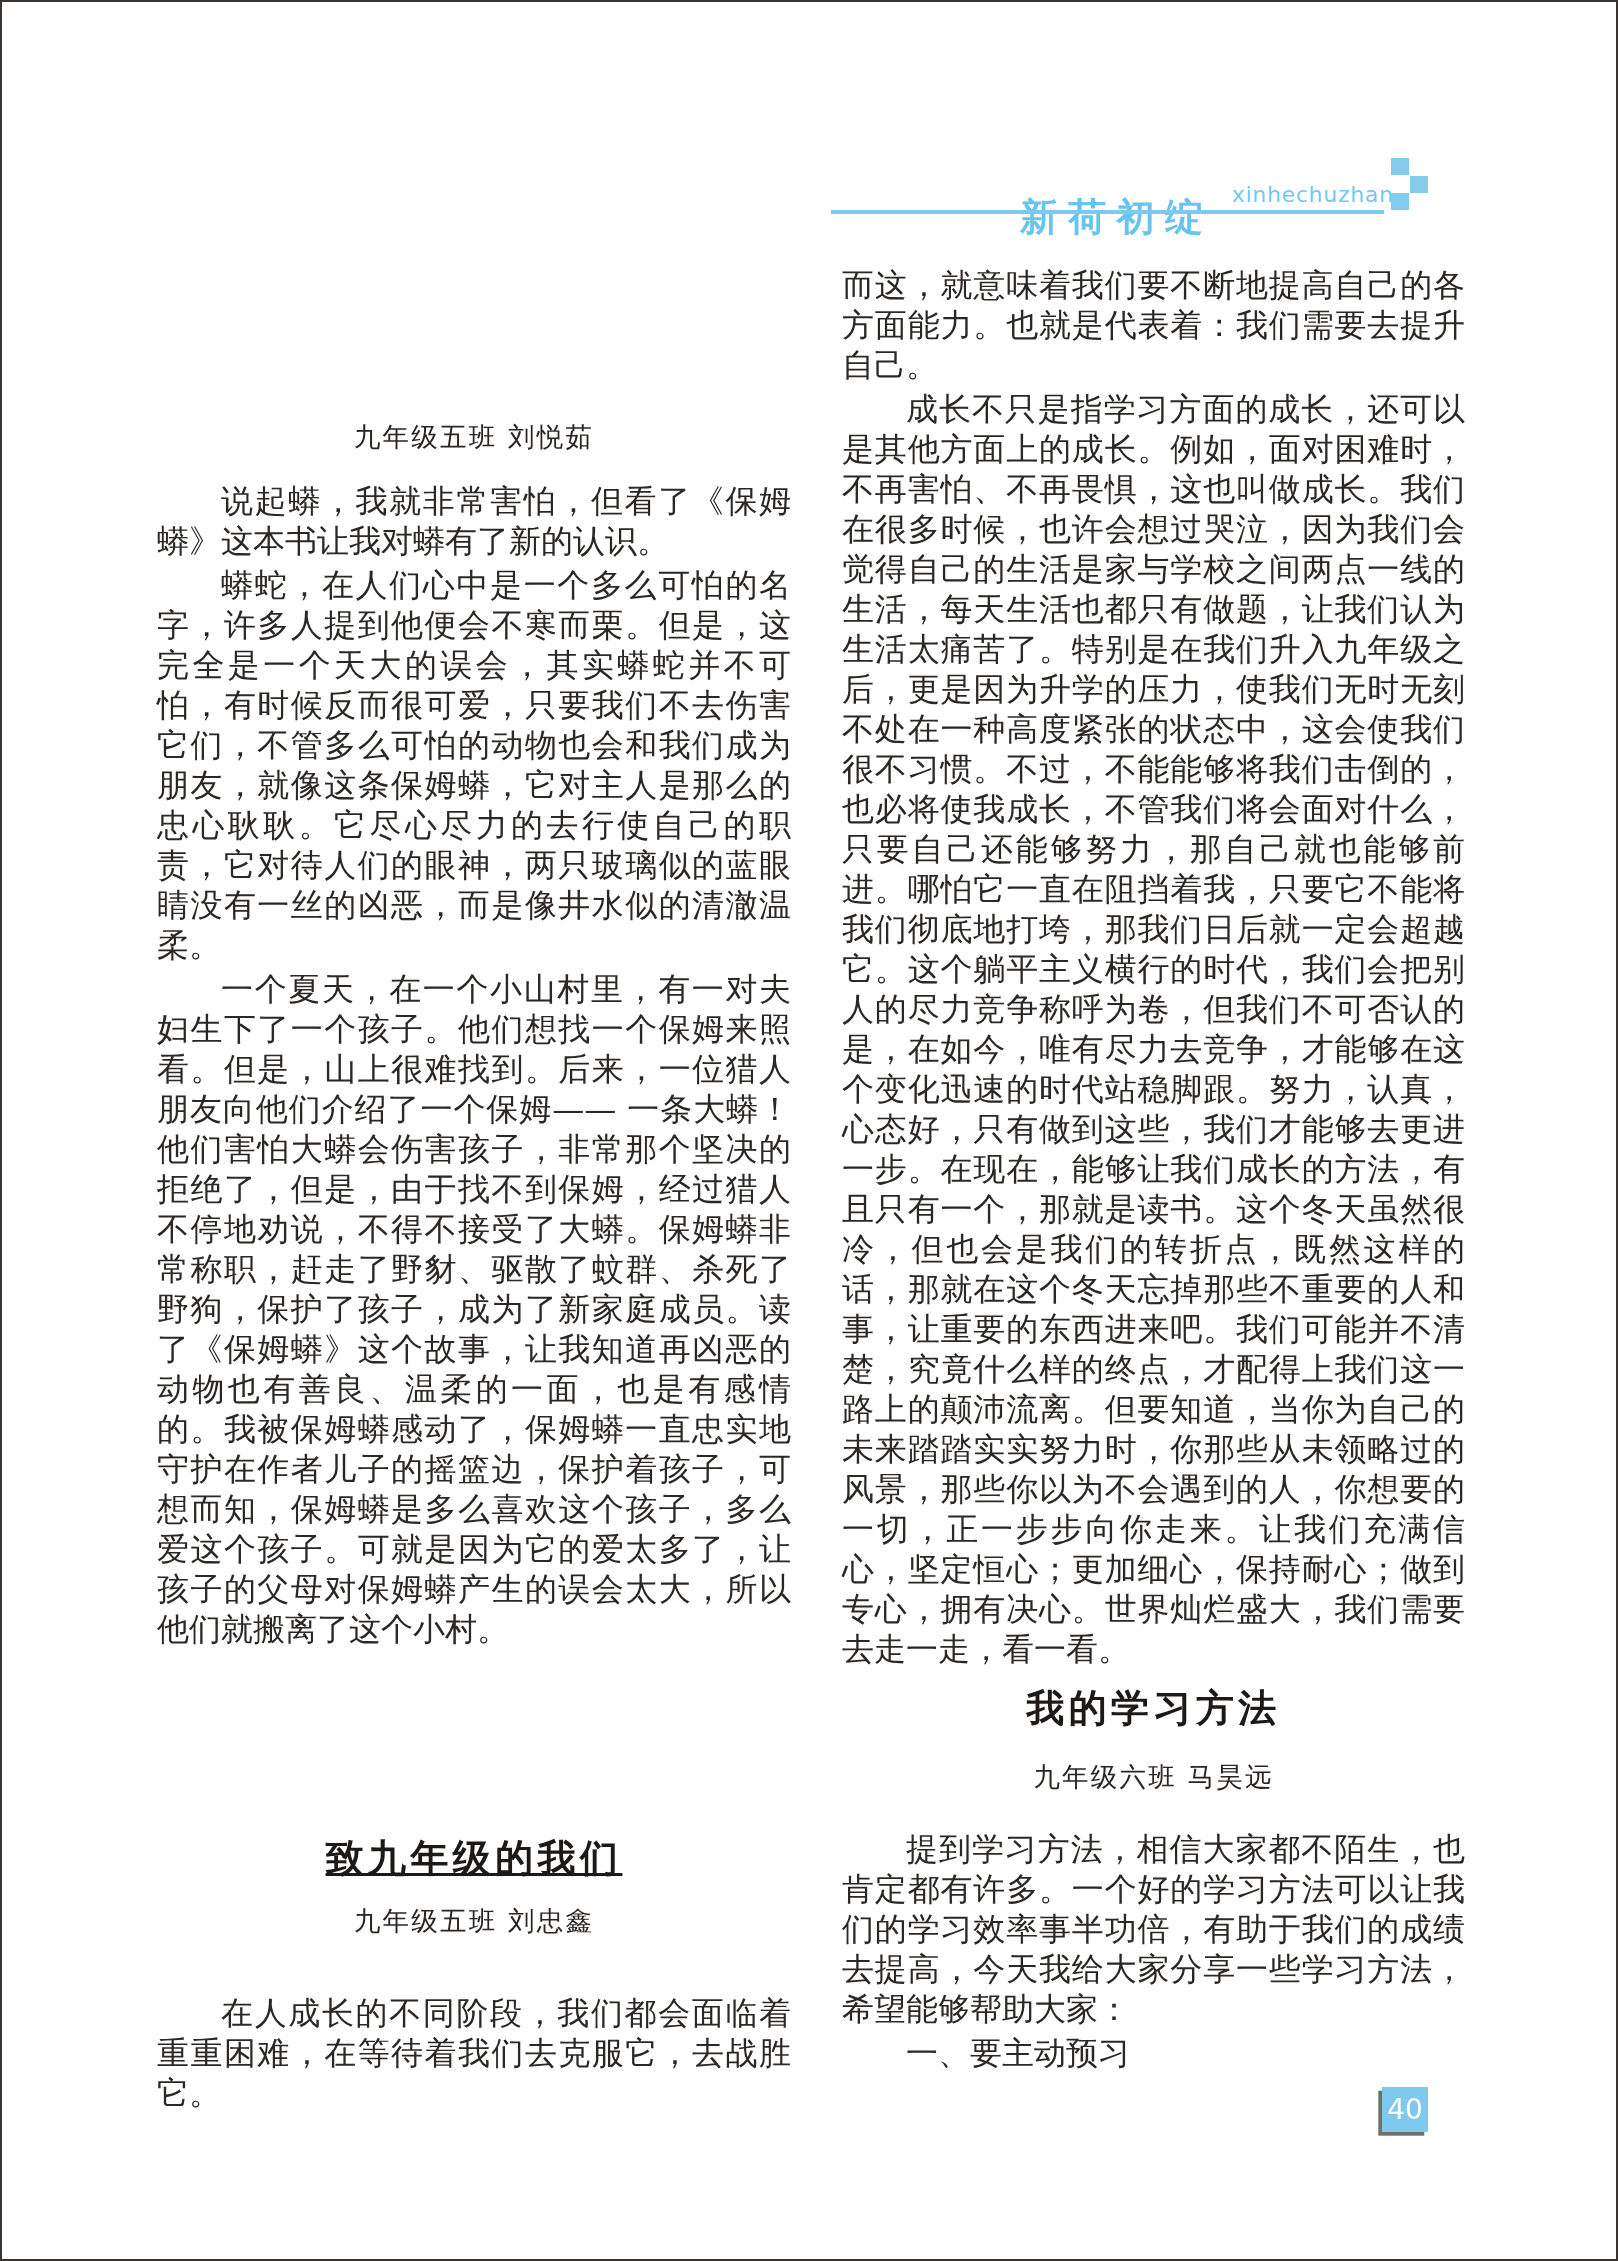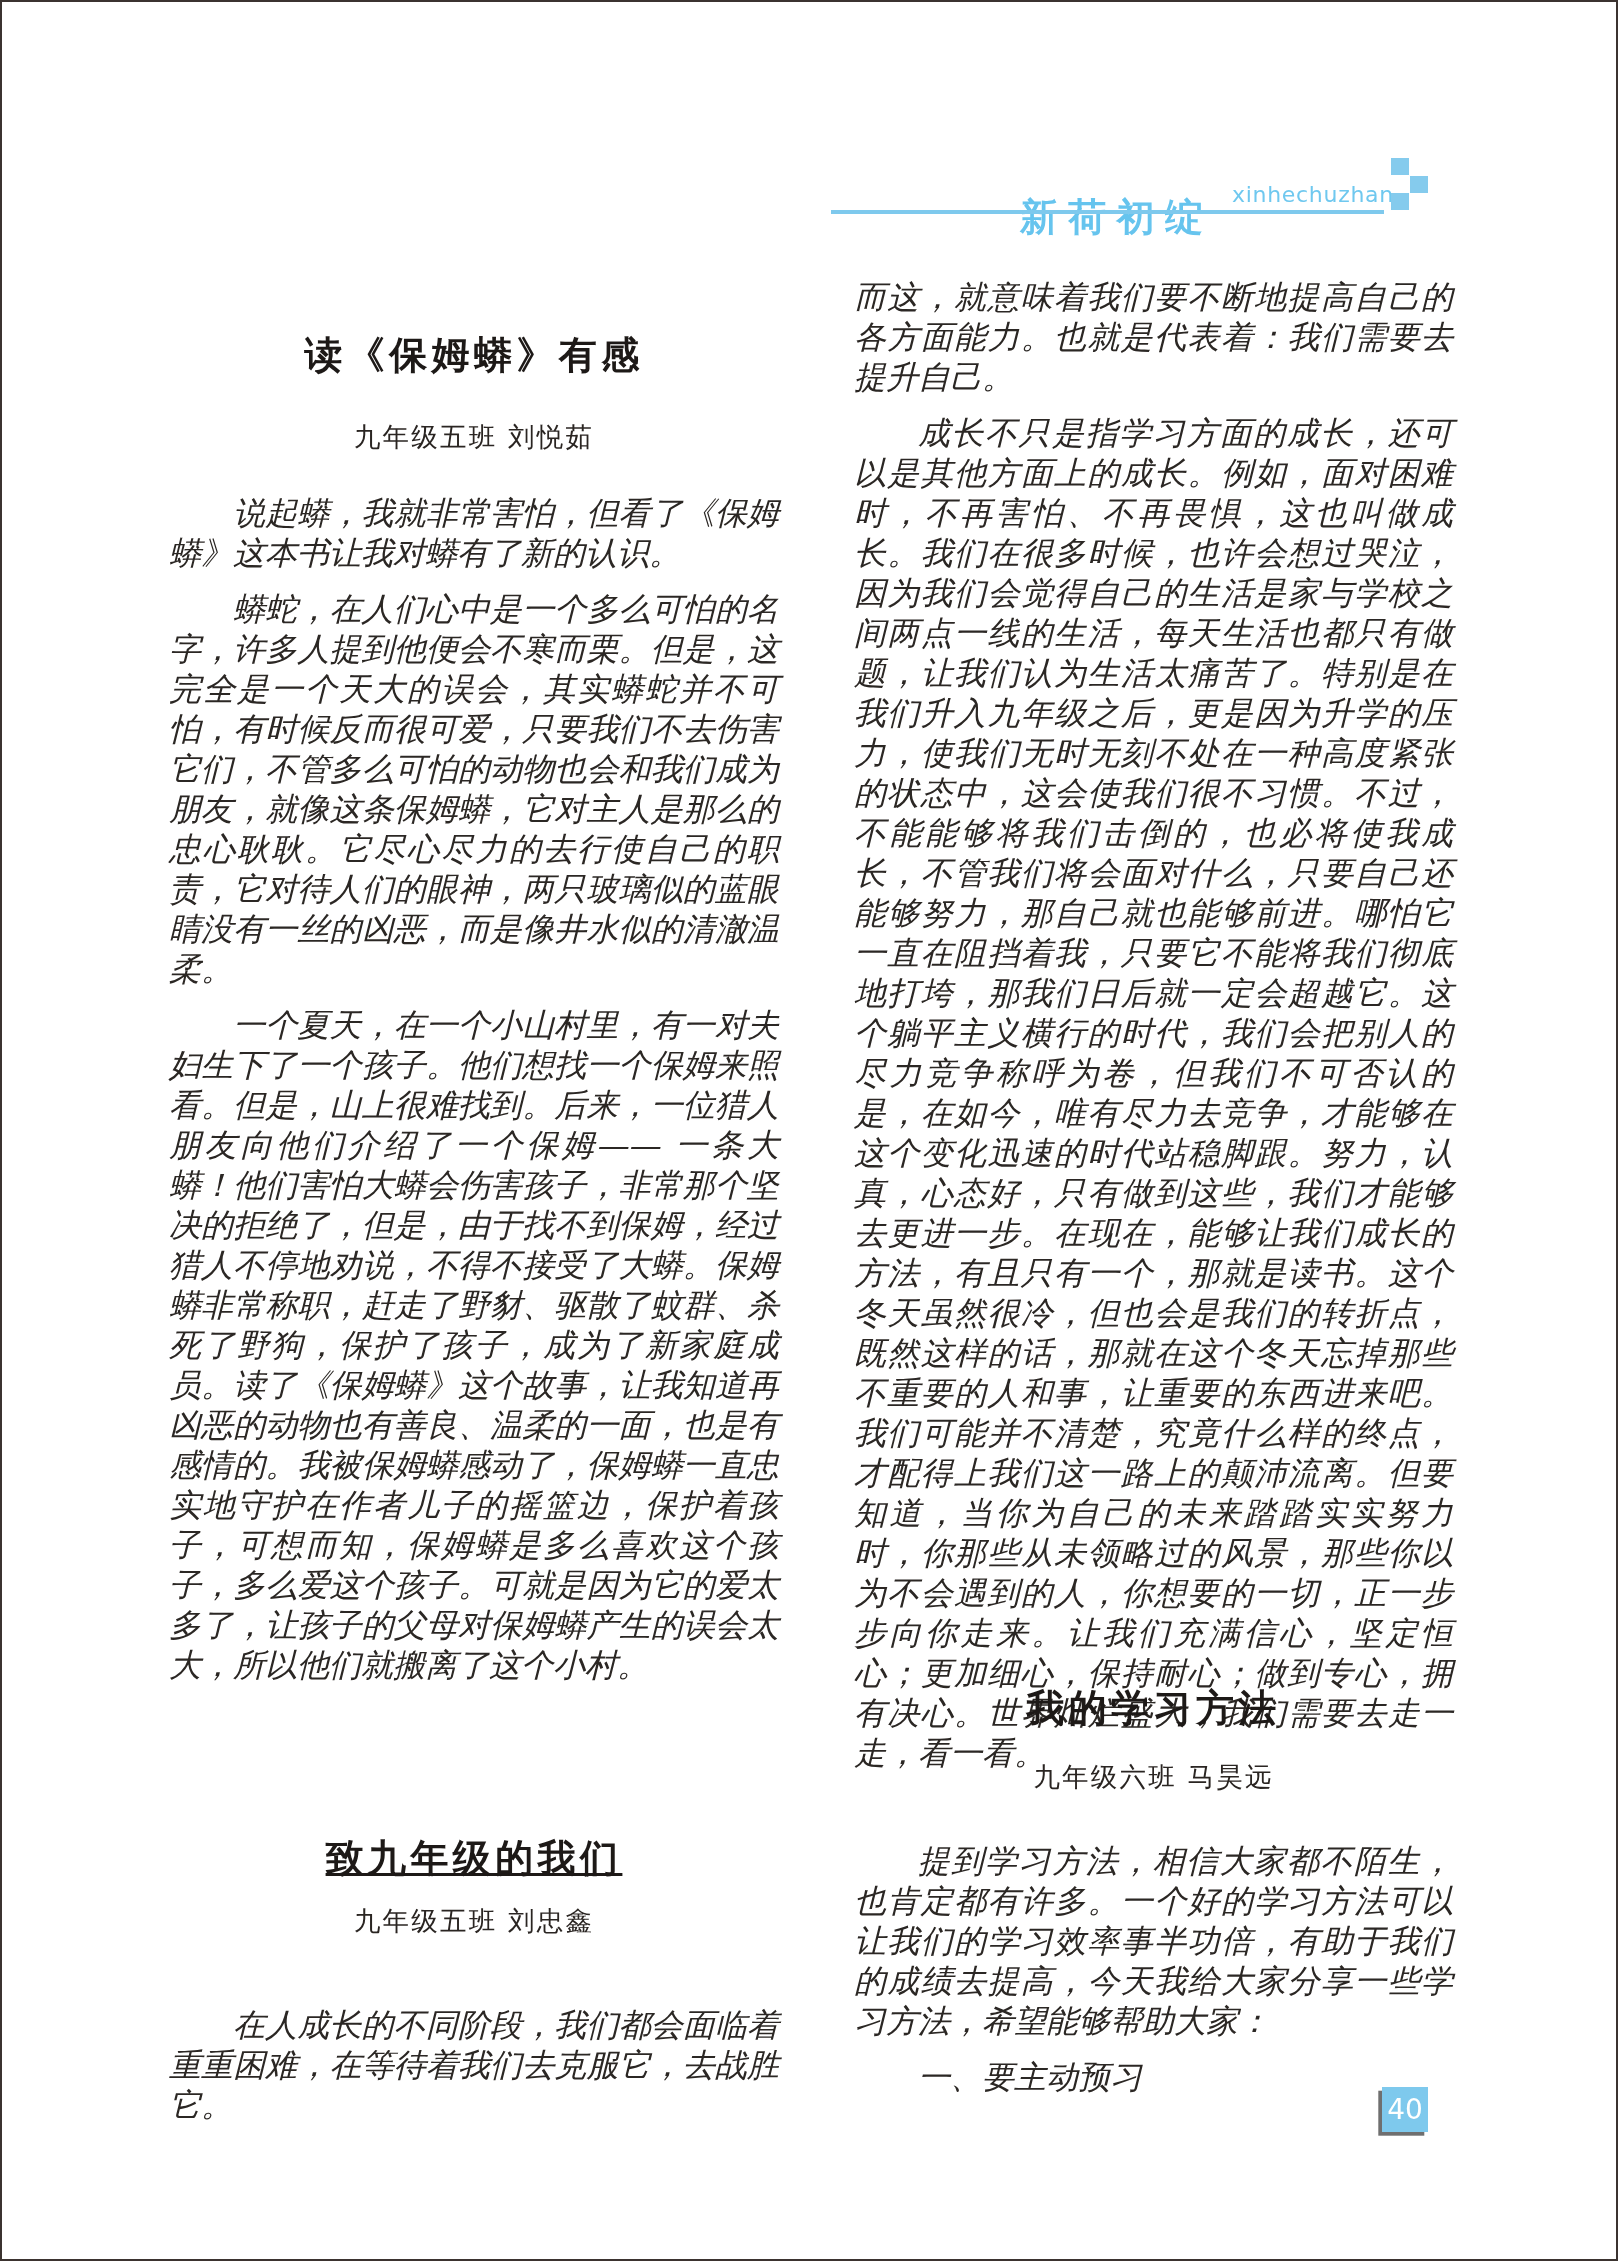--- a/index.html
+++ b/index.html
@@ -40,21 +40,21 @@
     text-align:center;color:#1d1917;letter-spacing:4.4px;
   }
   .art-author{
     font-size:26.5px;line-height:32px;text-align:center;
     color:#2a2522;letter-spacing:2.2px;
   }
   .body-text{
     font-size:32px;line-height:40px;
     text-align:justify;color:#2b2724;
   }
-  .body-text p{margin:16px;padding:0;text-indent:2em;font-style:italic;}
+  .body-text p{margin:4px;padding:0;text-indent:2em;}
   .body-text p.noindent{text-indent:0;}
   
   .page-badge{
     position:absolute;left:1380px;top:2085px;
     width:46px;height:45px;
     background:#7ec9ed;
     box-shadow:-3.7px 3.7px 0 0 #6f6f6f;
     display:flex;align-items:center;justify-content:center;
     font-family:"DejaVu Sans", sans-serif;
     font-size:28px;color:#ffffff;
@@ -67,21 +67,20 @@
 
   <div class="hdr-title">新荷初绽</div>
   <div class="hdr-sub">xinhechuzhan</div>
   <div class="hdr-line"></div>
   <div>
     <div class="sq sq1"></div>
     <div class="sq sq2"></div>
     <div class="sq sq3"></div>
   </div>
 
-  <div class="abs art-title" style="left:151px;top:331px;width:642px;">读《保姆蟒》有感</div>
   <div class="abs art-author" style="left:151px;top:419px;width:642px;">九年级五班 刘悦茹</div>
   <div class="abs body-text" style="left:151px;top:475px;width:642px;">
     <p>说起蟒，我就非常害怕，但看了《保姆蟒》这本书让我对蟒有了新的认识。</p>
     <p>蟒蛇，在人们心中是一个多么可怕的名字，许多人提到他便会不寒而栗。但是，这完全是一个天大的误会，其实蟒蛇并不可怕，有时候反而很可爱，只要我们不去伤害它们，不管多么可怕的动物也会和我们成为朋友，就像这条保姆蟒，它对主人是那么的忠心耿耿。它尽心尽力的去行使自己的职责，它对待人们的眼神，两只玻璃似的蓝眼睛没有一丝的凶恶，而是像井水似的清澈温柔。</p>
     <p>一个夏天，在一个小山村里，有一对夫妇生下了一个孩子。他们想找一个保姆来照看。但是，山上很难找到。后来，一位猎人朋友向他们介绍了一个保姆—— 一条大蟒！他们害怕大蟒会伤害孩子，非常那个坚决的拒绝了，但是，由于找不到保姆，经过猎人不停地劝说，不得不接受了大蟒。保姆蟒非常称职，赶走了野豺、驱散了蚊群、杀死了野狗，保护了孩子，成为了新家庭成员。读了《保姆蟒》这个故事，让我知道再凶恶的动物也有善良、温柔的一面，也是有感情的。我被保姆蟒感动了，保姆蟒一直忠实地守护在作者儿子的摇篮边，保护着孩子，可想而知，保姆蟒是多么喜欢这个孩子，多么爱这个孩子。可就是因为它的爱太多了，让孩子的父母对保姆蟒产生的误会太大，所以他们就搬离了这个小村。</p>
   </div>
 
   <div class="abs art-title" style="left:151px;top:1834px;width:642px;text-decoration:underline;">致九年级的我们</div>
   <div class="abs art-author" style="left:151px;top:1903px;width:642px;">九年级五班 刘忠鑫</div>
   <div class="abs body-text" style="left:151px;top:1987px;width:642px;">

